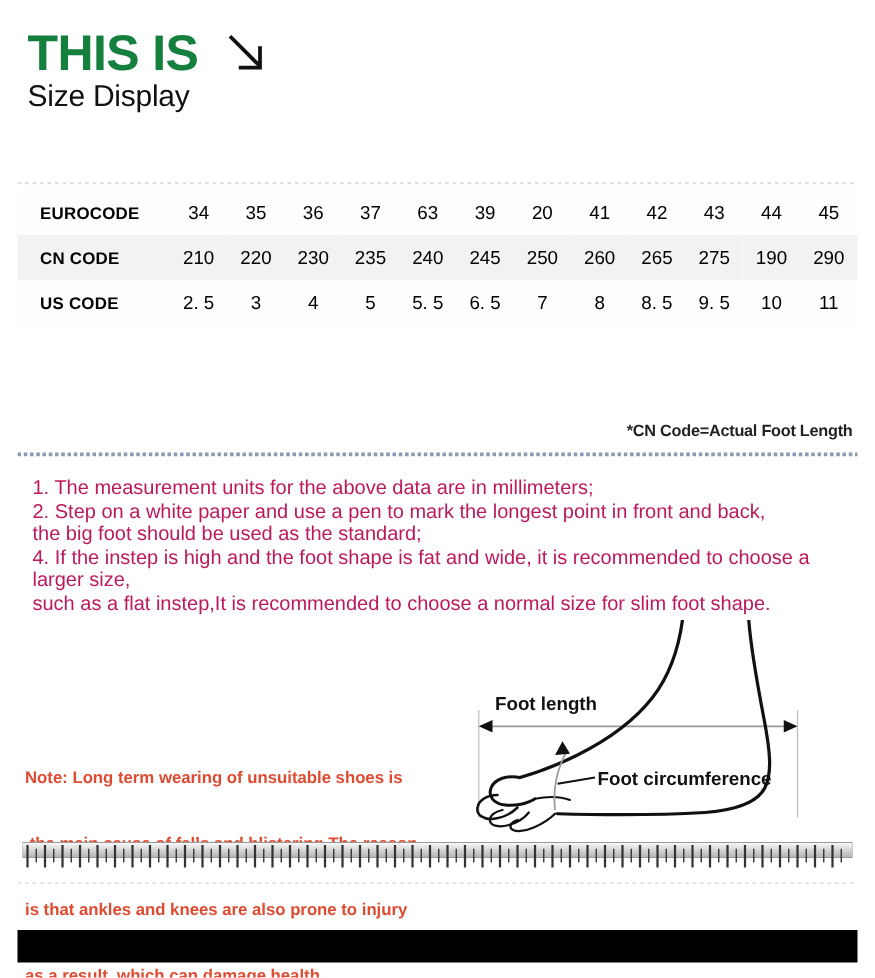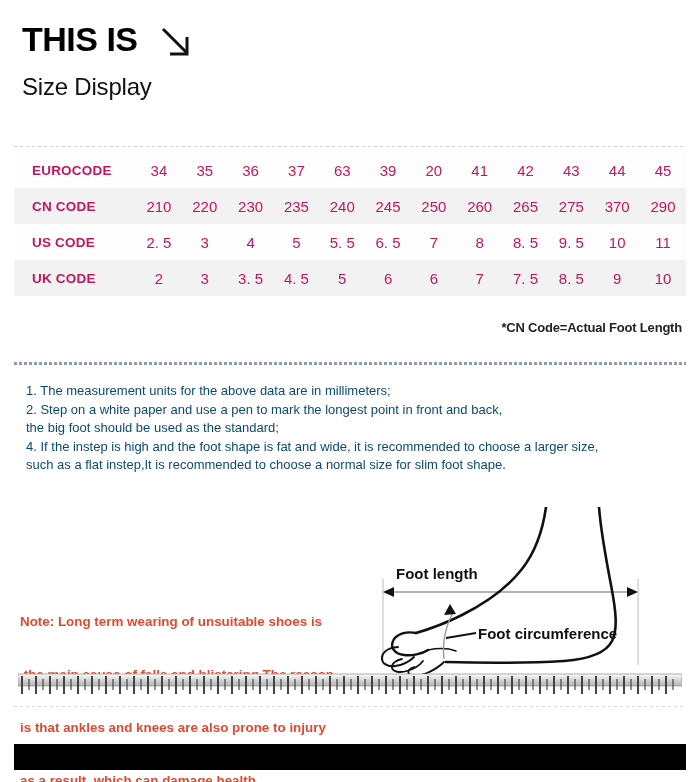--- a/index.html
+++ b/index.html
@@ -9,27 +9,27 @@
     font-family:"Liberation Sans", sans-serif;
     color:#1a1a1a;
     position:relative;
     overflow:hidden;
   }
 
   
   .header{position:absolute;left:22px;top:22px;width:400px;}
   .title-row{display:flex;align-items:flex-start;}
   .title-main{
-    font-size:34px;font-weight:700;letter-spacing:-0.5px;
-    line-height:1.05;color:#000000;
+    font-size:40px;font-weight:700;letter-spacing:-0.5px;
+    line-height:1.05;color:#15803d;
   }
   .arrow-icon{margin-left:22px;margin-top:4px;}
   .title-sub{
     font-size:24px;font-weight:400;line-height:1.1;
-    margin-top:10px;color:#111;letter-spacing:-0.2px;
+    color:#111;letter-spacing:-0.2px;
   }
 
   
   .rule{position:absolute;left:14px;width:672px;height:2px;}
   .rule-top{
     top:146px;
     background-image:linear-gradient(to right,#cfcfcf 0 3px,transparent 3px 6px);
     background-size:6px 1px;background-repeat:repeat-x;
     background-position:0 0;
   }
@@ -44,53 +44,53 @@
     background-size:6px 1px;background-repeat:repeat-x;
   }
 
   
   .size-table{
     position:absolute;left:14px;top:152px;width:672px;
     border-collapse:collapse;table-layout:fixed;
   }
   .size-table tr{height:36px;}
   .size-table td{
-    text-align:center;font-size:15px;color:#be185d;
+    text-align:center;font-size:15px;color:#000000;
     font-weight:400;padding:0;vertical-align:middle;
     white-space:nowrap;
   }
   .size-table td.rowlabel{
     width:104px;text-align:left;padding-left:18px;
     font-size:13.5px;font-weight:700;letter-spacing:0.2px;
   }
   .size-table tr.shaded{background:#f2f2f2;}
   .size-table tr.plain{background:#fdfdfd;}
 
   
   .footnote{
-    position:absolute;right:18px;top:320px;
+    position:absolute;right:18px;top:337px;
     font-size:13px;font-weight:700;color:#222;letter-spacing:-0.2px;
   }
 
   
   .instructions{
     position:absolute;left:26px;top:382px;width:648px;
-    font-size:13px;line-height:18.6px;color:#0c4a6e;
+    font-size:16px;line-height:18.6px;color:#be185d;
   }
   .instructions p{margin:0;white-space:pre-wrap;}
 
   
   .note{
     position:absolute;left:20px;top:578px;width:375px;
     font-size:13.4px;line-height:17.6px;
     font-weight:700;color:#e04a30;white-space:pre-wrap;
   }
 
   
-  .diagram{position:absolute;left:350px;top:507px;width:350px;height:175px;}
+  .diagram{position:absolute;left:350px;top:496px;width:350px;height:175px;}
   .diagram svg{display:block;}
   .lbl{font-family:"Liberation Sans", sans-serif;font-weight:700;fill:#111;}
 
   
   .ruler{position:absolute;left:18px;top:672px;width:664px;height:26px;}
 
   
   .bottom-bar{
     position:absolute;left:14px;top:744px;
     width:672px;height:26px;background:#000000;
@@ -138,52 +138,37 @@
         <td>210</td>
         <td>220</td>
         <td>230</td>
         <td>235</td>
         <td>240</td>
         <td>245</td>
         <td>250</td>
         <td>260</td>
         <td>265</td>
         <td>275</td>
-        <td>370</td>
+        <td>190</td>
         <td>290</td>
       </tr>
       <tr class="plain">
         <td class="rowlabel">US  CODE</td>
         <td>2. 5</td>
         <td>3</td>
         <td>4</td>
         <td>5</td>
         <td>5. 5</td>
         <td>6. 5</td>
         <td>7</td>
         <td>8</td>
         <td>8. 5</td>
         <td>9. 5</td>
         <td>10</td>
         <td>11</td>
-      </tr>
-      <tr class="shaded">
-        <td class="rowlabel">UK  CODE</td>
-        <td>2</td>
-        <td>3</td>
-        <td>3. 5</td>
-        <td>4. 5</td>
-        <td>5</td>
-        <td>6</td>
-        <td>6</td>
-        <td>7</td>
-        <td>7. 5</td>
-        <td>8. 5</td>
-        <td>9</td>
-        <td>10</td>
       </tr>
     </tbody>
 </table>
 
 <div class="footnote">*CN Code=Actual Foot Length</div>
 
 <div class="instructions">
   <p>1. The measurement units for the above data are in millimeters;</p>
   <p>2. Step on a white paper and use a pen to mark the longest point in front and back,</p>
   <p>the big foot should be used as the standard;</p>

